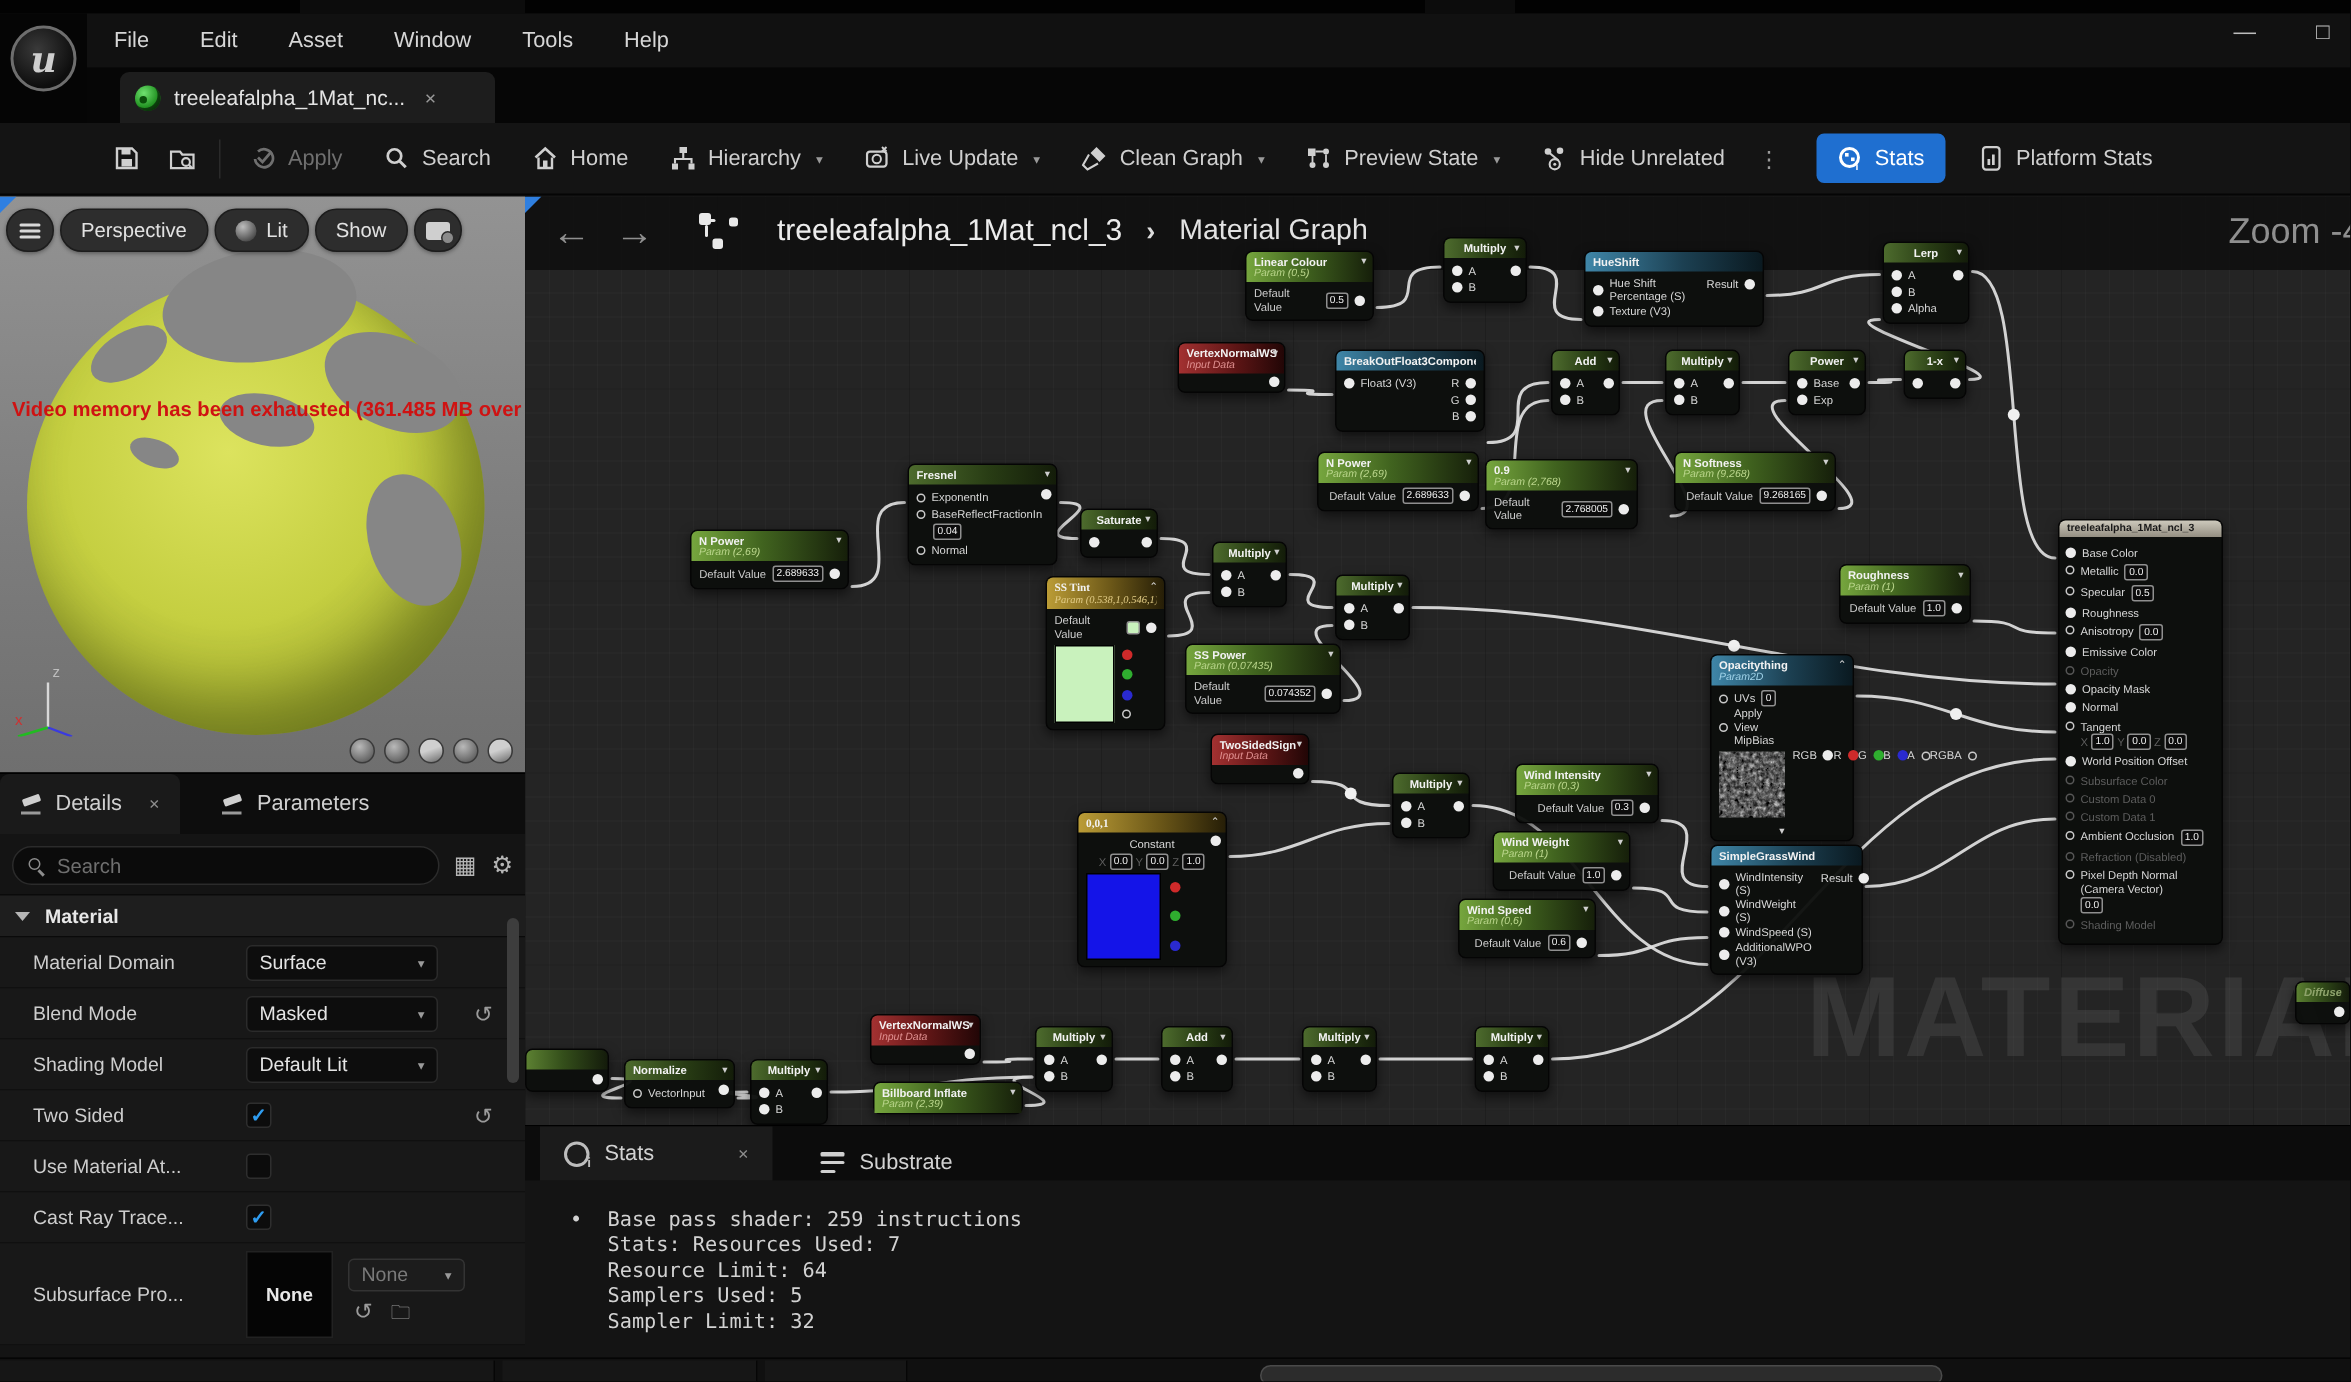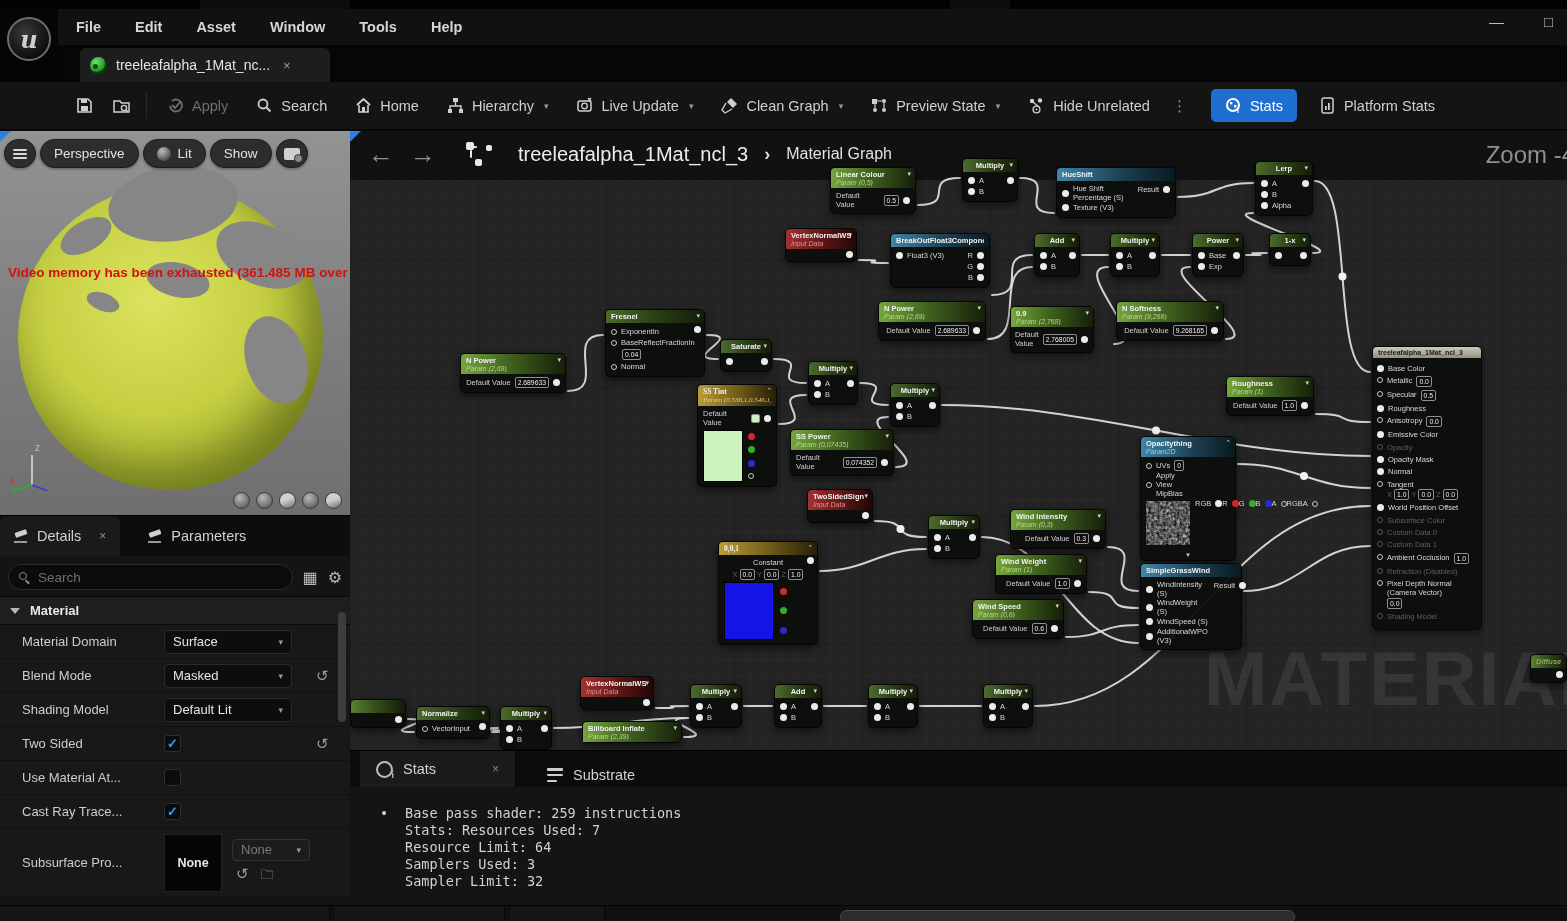--- a/index.html
+++ b/index.html
@@ -5,21 +5,21 @@
   * { margin:0; padding:0; box-sizing:border-box; }
   html,body { background:#000; }
   body { font-family:"Liberation Sans", sans-serif; overflow:hidden; }
   #app { position:relative; width:1567px; height:921px; background:#0d0d0d; overflow:hidden; color:#c5c5c5; }
 
   
   .titlestrip { position:absolute; left:0; top:0; width:1567px; height:9px; background:#020202; }
   .titlestrip .seg { position:absolute; top:0; height:9px; background:#0c0c0c; }
   .menubar { position:absolute; left:0; top:9px; width:1567px; height:36px; background:#111111; }
   .menubar .menus { position:absolute; left:76px; top:0; height:36px; display:flex; align-items:center; gap:34px; font-size:14.5px; color:#d6d6d6; }
-  .menus span { cursor:default;font-weight:bold; }
+  .menus span { cursor:default; }
   .winbtns { position:absolute; right:14px; top:4px; display:flex; gap:40px; color:#bdbdbd; font-size:15px; }
   .logo-block { position:absolute; left:0; top:9px; width:58px; height:73px; background:#050505; }
   .logo-circle { position:absolute; left:7px; top:8px; width:44px; height:44px; border-radius:50%;
       background:radial-gradient(circle at 40% 35%, #3a3a3a, #0e0e0e 70%); border:2px solid #6e6e6e;
       display:flex; align-items:center; justify-content:center; color:#cfcfcf; font-family:"DejaVu Serif", serif;
       font-size:24px; font-style:italic; font-weight:bold; }
   .tabbar { position:absolute; left:58px; top:45px; width:1509px; height:37px; background:#060606; }
   .tab { position:absolute; left:22px; top:3px; height:34px; min-width:250px; background:#1d1d1d;
       border-radius:6px 6px 0 0; display:flex; align-items:center; padding:0 12px 0 10px; gap:9px; }
   .mat-icon { width:17px; height:17px; border-radius:50%;
@@ -101,21 +101,21 @@
         linear-gradient(90deg, rgba(255,255,255,.022) 1px, transparent 1px);
       background-size:128px 128px,128px 128px,16px 16px,16px 16px; }
   .gband { position:absolute; left:0; top:0; width:100%; height:49px; background:rgba(14,14,14,.85); z-index:1; }
   .gcorner { position:absolute; left:0; top:0; width:0; height:0; border-top:11px solid #2f7fe0; border-right:11px solid transparent; z-index:6; }
   .breadcrumb { position:absolute; left:18px; top:8px; display:flex; align-items:center; gap:16px; z-index:2; }
   .navarrow { color:#8f8f8f; font-size:26px; font-weight:bold; line-height:30px; cursor:pointer; }
   .graphic { width:26px; height:24px; position:relative; margin-left:14px; }
   .graphic i { position:absolute; background:#e8e8e8; border-radius:2px; }
   .bc-title { font-size:20px; color:#ececec; margin-left:10px; }
   .bc-sep { color:#dcdcdc; font-size:18px; font-weight:bold; }
-  .bc-sub { font-size:16px; color:#e2e2e2; }
+  .bc-sub { font-size:19px; color:#e2e2e2; }
   .zoomlabel { position:absolute; right:-8px; top:10px; z-index:2; color:#8f8f8f; font-size:24px; }
   .watermark { position:absolute; right:-40px; bottom:28px; z-index:1; color:rgba(255,255,255,.08); font-size:76px; font-weight:bold; letter-spacing:2px; }
   #wires { position:absolute; inset:0; z-index:2; }
   #nodes-layer { position:absolute; inset:0; z-index:3; }
 
   .node { position:absolute; background:rgba(13,15,13,.96); border:1px solid #050505; border-radius:5px; box-shadow:0 3px 8px rgba(0,0,0,.55); font-size:7.5px; color:#d8d8d8; }
   .nhead { border-radius:4px 4px 0 0; padding:2px 5px 2px 5px; position:relative; min-height:11px; }
   .nhead .nt { font-weight:bold; color:#f2f2f2; font-size:7.5px; white-space:nowrap; overflow:hidden; }
   .nhead .ns { font-style:italic; font-size:7px; white-space:nowrap; overflow:hidden; }
   .chev { position:absolute; right:4px; top:2px; color:#cfcfcf; font-size:7px; }
@@ -790,21 +790,21 @@
             <span class="chev">▾</span>
           </div>
           <div class="nbody">
             <div class="frow">
               <span class="flabel">Default Value</span>
               <span class="vbox">2.689633</span>
               <span class="pin on"></span>
             </div>
           </div>
         </div>
-        <div class="node" style="left: 660px; top: 175px; width: 84px;">
+        <div class="node" style="left: 640px; top: 175px; width: 102px;">
           <div class="nhead h-param">
             <div class="nt">0.9</div>
             <div class="ns">Param (2,768)</div>
             <span class="chev">▾</span>
           </div>
           <div class="nbody">
             <div class="frow">
               <span class="flabel">Default Value</span>
               <span class="vbox">2.768005</span>
               <span class="pin on"></span>
@@ -1350,21 +1350,21 @@
         <div class="statline">
           <span class="bullet"></span>
           <span>Stats: Resources Used: 7</span>
         </div>
         <div class="statline">
           <span class="bullet"></span>
           <span>Resource Limit: 64</span>
         </div>
         <div class="statline">
           <span class="bullet"></span>
-          <span>Samplers Used: 3</span>
+          <span>Samplers Used: 5</span>
         </div>
         <div class="statline">
           <span class="bullet"></span>
           <span>Sampler Limit: 32</span>
         </div>
       </div>
   </div>
 
   <div class="bstrip">
     <div class="seg" style="left:0;width:330px;"></div>

